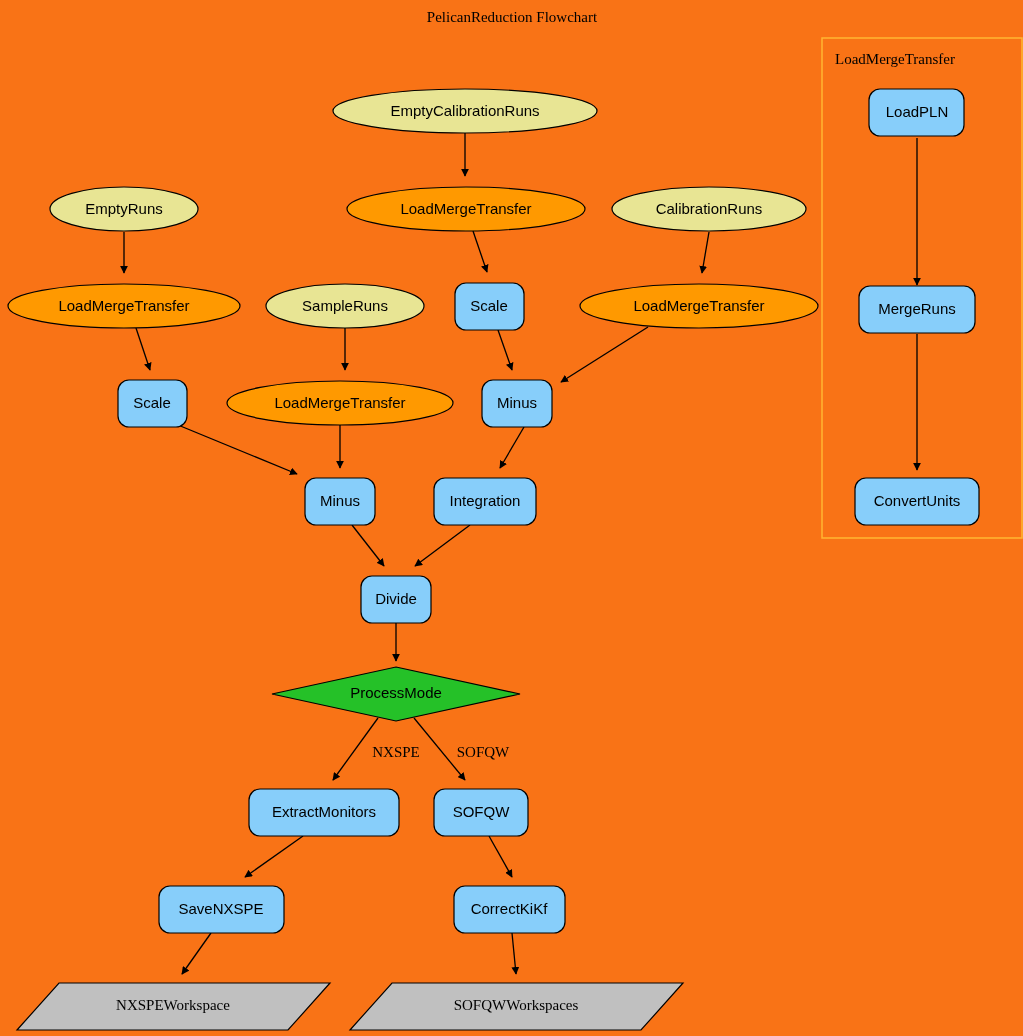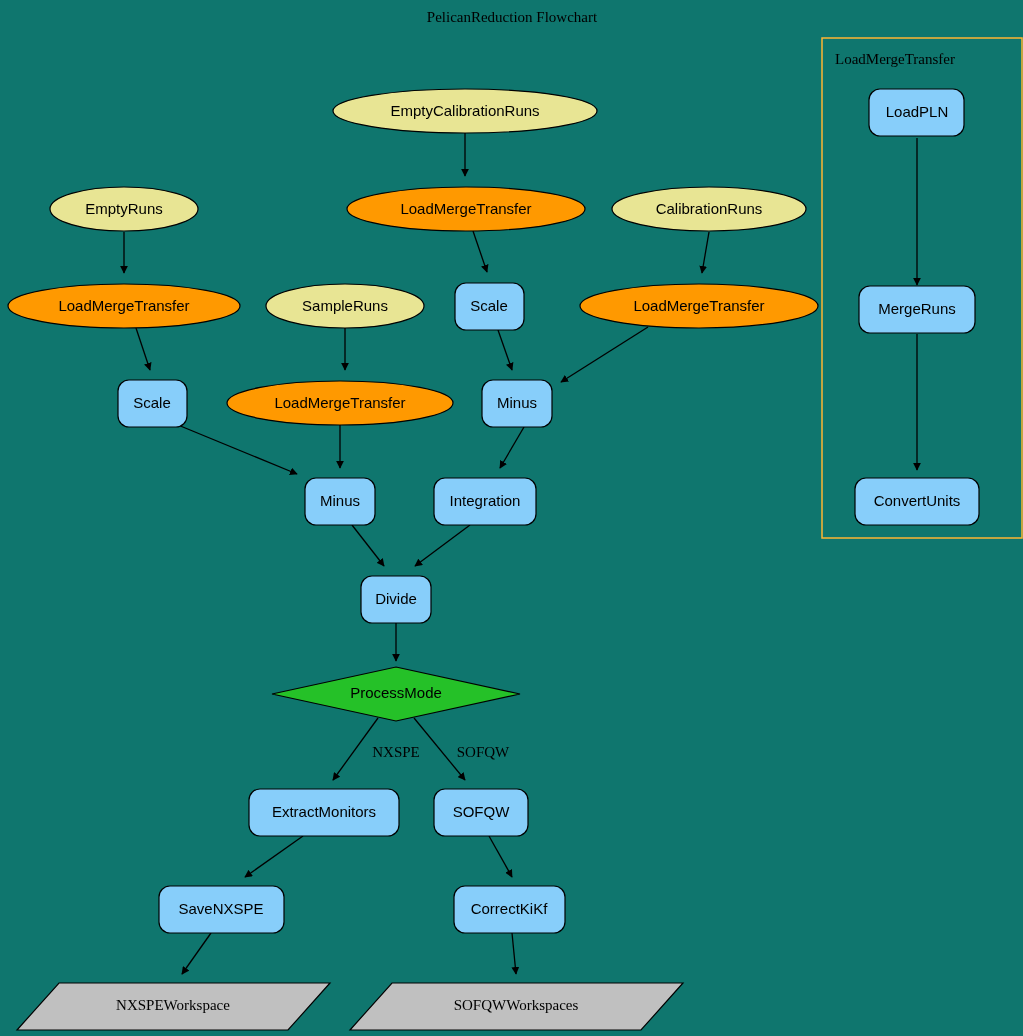--- a/index.html
+++ b/index.html
@@ -4,21 +4,21 @@
 <style>
   html, body {
     margin: 0;
     padding: 0;
     background: #ffffff;
   }
   #page {
     position: relative;
     width: 1023px;
     height: 1036px;
-    background: #0f766e;
+    background: #f97316;
     overflow: hidden;
     font-family: "Liberation Sans", sans-serif;
   }
   svg#flow {
     position: absolute;
     top: 0;
     left: 0;
     width: 1023px;
     height: 1036px;
     display: block;

